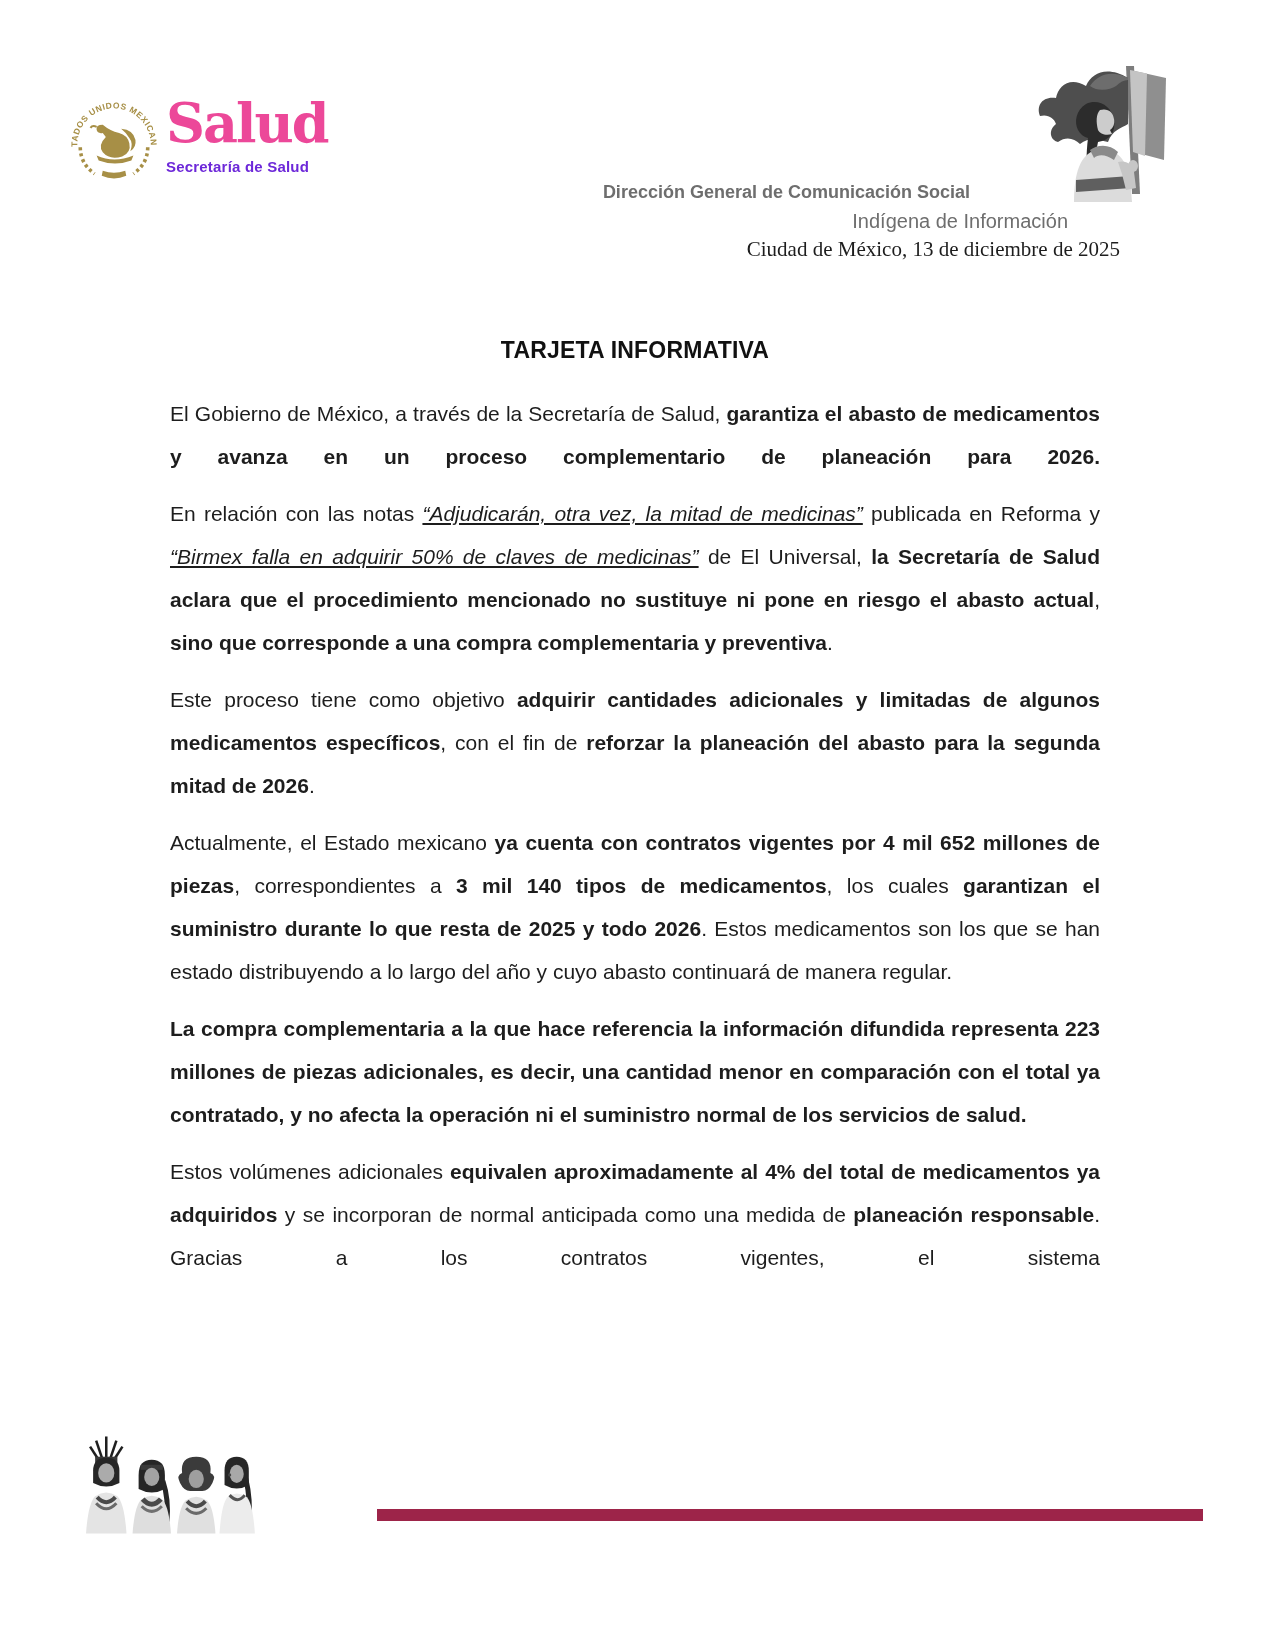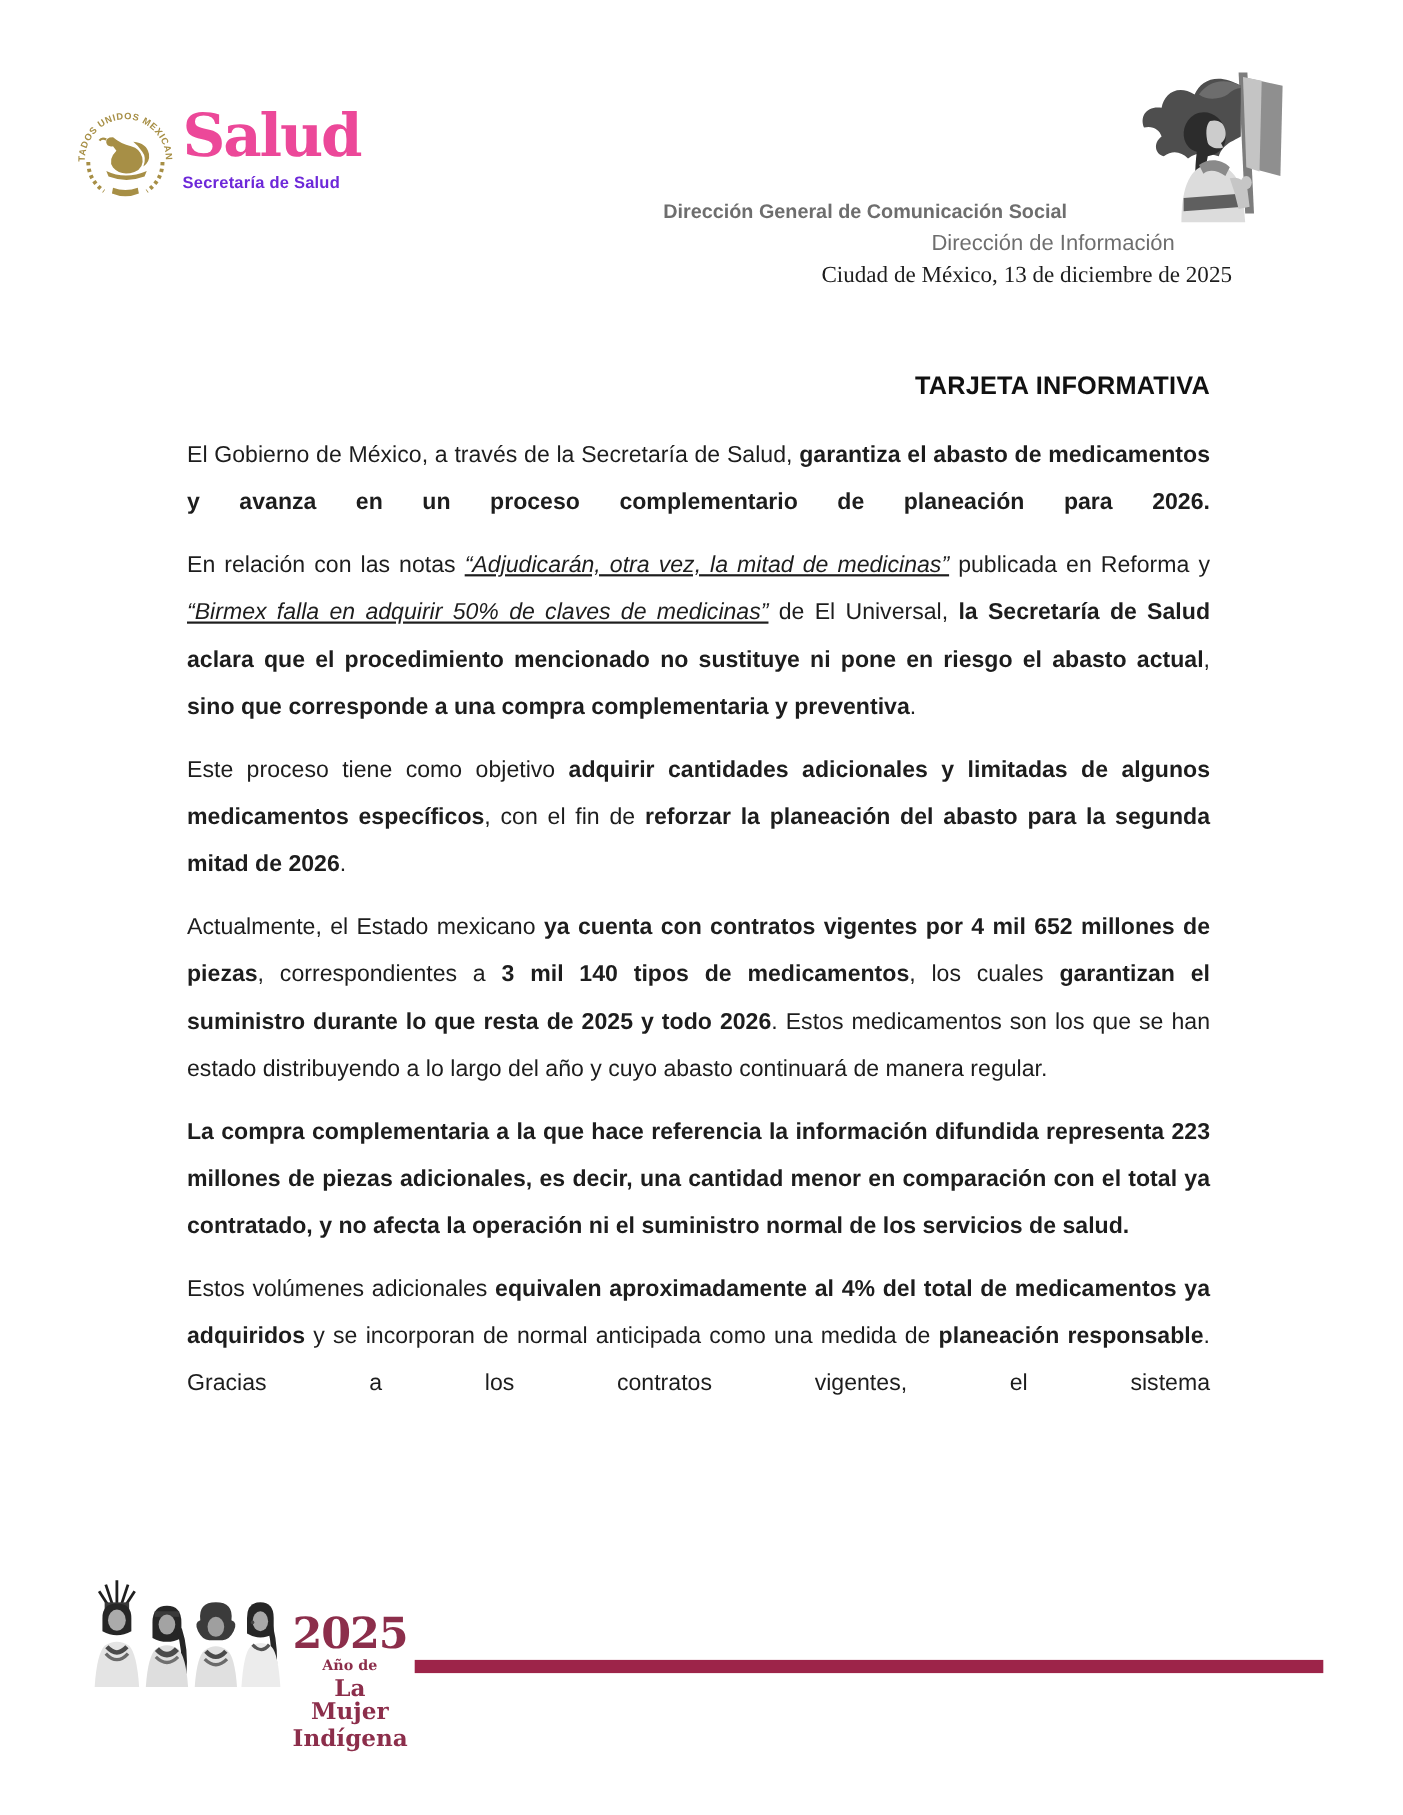--- a/index.html
+++ b/index.html
@@ -24,21 +24,21 @@
   }
   .flag-illo{position:absolute;left:1000px;top:62px;width:170px;height:145px;}
   .hdr-line{position:absolute;white-space:nowrap;}
   .hdr-line1{top:182px;right:305px;font-size:18px;font-weight:bold;color:#6e6e6e;}
   .hdr-line2{top:210px;right:207px;font-size:20px;color:#6e6e6e;}
   .hdr-date {top:237px;right:155px;font-size:21px;color:#1d1d1d;font-family:Liberation Serif, serif;}
   
   .content{position:absolute;left:170px;top:0;width:930px;}
   .doc-title{
     margin:0 0 28px 0;padding-top:337px;
-    font-size:23px;font-weight:bold;color:#111;text-align:right;letter-spacing:.2px;
+    font-size:23px;font-weight:bold;color:#111;text-align:center;letter-spacing:.2px;
   }
   .content p{
     margin:0 0 14px 0;
     font-size:21px;line-height:43px;
     text-align:justify;
   }
   .run-n{font-weight:normal;font-style:normal;}
   .run-b{font-weight:bold;}
   .run-i{font-style:italic;text-decoration:underline;}
   .justify-last{text-align-last:justify;}
@@ -98,21 +98,21 @@
     <path d="M86 42 C76 48 74 60 78 68 C80 72 84 75 88 76 C86 92 86 108 88 122 L96 124 C94 108 95 94 98 80 C110 78 116 70 114 58 C112 44 98 36 86 42 Z" fill="#2c2c2c"></path>
     <path d="M100 48 C108 46 113 50 114 57 C115 62 113 66 110 68 L112 72 C106 74 100 72 98 68 C96 60 96 52 100 48 Z" fill="#cccccc"></path>
     <path d="M74 140 C74 112 80 92 96 88 C114 84 126 96 130 116 L132 140 Z" fill="#dcdcdc"></path>
     <path d="M90 88 C98 82 110 82 118 90 L114 98 C106 92 98 92 94 96 Z" fill="#8a8a8a"></path>
     <path d="M76 118 L130 114 L131 126 L76 130 Z" fill="#5f5f5f"></path>
     <path d="M118 100 C126 98 132 102 134 110 L136 126 L126 128 L122 112 Z" fill="#c6c6c6"></path>
     <ellipse cx="133" cy="104" rx="5" ry="6" fill="#c6c6c6"></ellipse>
   </svg>
 
   <div class="hdr-line hdr-line1">Dirección General de Comunicación Social</div>
-  <div class="hdr-line hdr-line2">Dirección de Información</div>
+  <div class="hdr-line hdr-line2">Indígena de Información</div>
   <div class="hdr-line hdr-date">Ciudad de México, 13 de diciembre de 2025</div>
 
   <div class="content">
     <h1 class="doc-title">TARJETA INFORMATIVA</h1>
     <div>
         <p class="justify-last"><span class="run-n">El Gobierno de México, a través de la Secretaría de Salud, </span><span class="run-b">garantiza el abasto de medicamentos y avanza en un proceso complementario de planeación para 2026.</span></p>
         <p><span class="run-n">En relación con las notas </span><span class="run-i">“Adjudicarán, otra vez, la mitad de medicinas”</span><span class="run-n"> publicada en Reforma y </span><span class="run-i">“Birmex falla en adquirir 50% de claves de medicinas”</span><span class="run-n"> de El Universal, </span><span class="run-b">la Secretaría de Salud aclara que el procedimiento mencionado no sustituye ni pone en riesgo el abasto actual</span><span class="run-n">, </span><span class="run-b">sino que corresponde a una compra complementaria y preventiva</span><span class="run-n">.</span></p>
         <p><span class="run-n">Este proceso tiene como objetivo </span><span class="run-b">adquirir cantidades adicionales y limitadas de algunos medicamentos específicos</span><span class="run-n">, con el fin de </span><span class="run-b">reforzar la planeación del abasto para la segunda mitad de 2026</span><span class="run-n">.</span></p>
         <p><span class="run-n">Actualmente, el Estado mexicano </span><span class="run-b">ya cuenta con contratos vigentes por 4 mil 652 millones de piezas</span><span class="run-n">, correspondientes a </span><span class="run-b">3 mil 140 tipos de medicamentos</span><span class="run-n">, los cuales </span><span class="run-b">garantizan el suministro durante lo que resta de 2025 y todo 2026</span><span class="run-n">. Estos medicamentos son los que se han estado distribuyendo a lo largo del año y cuyo abasto continuará de manera regular.</span></p>
         <p><span class="run-b">La compra complementaria a la que hace referencia la información difundida representa 223 millones de piezas adicionales, es decir, una cantidad menor en comparación con el total ya contratado, y no afecta la operación ni el suministro normal de los servicios de salud.</span></p>
@@ -159,22 +159,16 @@
     <g>
       <path d="M141 36 q0 -14 12 -14 q12 0 12 14 l0 14 q-12 7 -24 0 Z" fill="#262626"></path>
       <ellipse cx="153" cy="39" rx="7" ry="9" fill="#a8a8a8"></ellipse>
       <path d="M162 44 q5 20 3 44" stroke="#262626" stroke-width="5" fill="none"></path>
       <path d="M136 98 q2 -30 8 -36 q9 -7 19 0 q6 6 8 36 Z" fill="#ececec"></path>
       <path d="M146 60 q8 9 15 0" stroke="#555" stroke-width="3" fill="none"></path>
       <circle cx="146" cy="40" r="1.6" fill="#444"></circle>
     </g>
   </svg>
 
-  <div class="year-logo">
-    <div class="year">2025</div>
-    <div class="l1">Año de</div>
-    <div class="l2">La Mujer</div>
-    <div class="l3">Indígena</div>
-  </div>
 
   <div class="footer-bar"></div>
 
 </div>
 
 </body></html>

